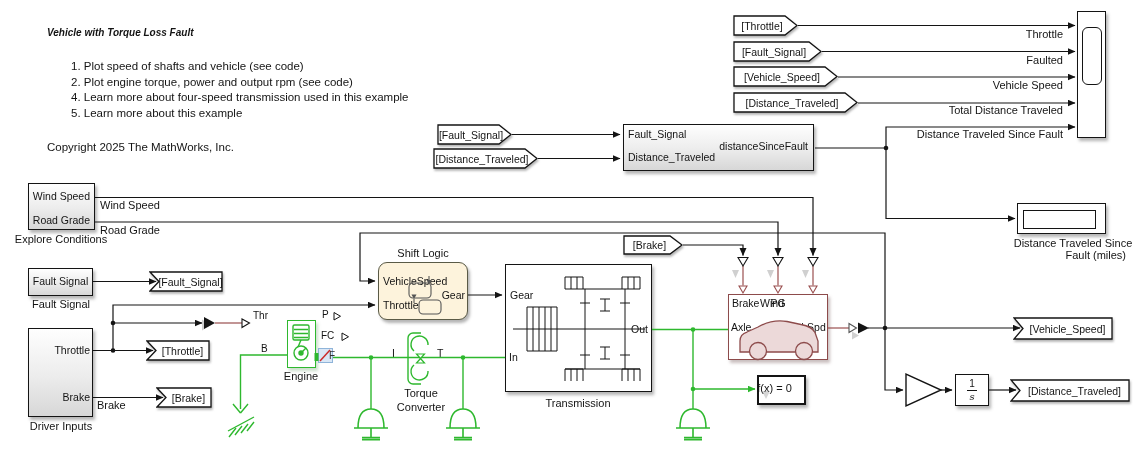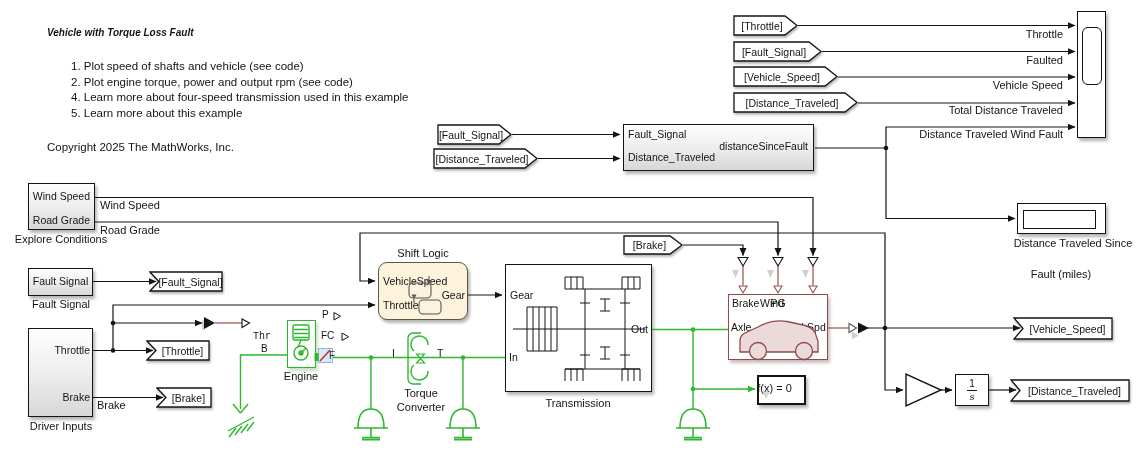--- a/index.html
+++ b/index.html
@@ -57,21 +57,21 @@
   <div class="txt small ctr" style="left:28px;top:275px;width:65px;">Fault Signal</div>
   <div class="txt ctr" style="left:25px;top:298px;width:72px;">Fault Signal</div>
 
   <div class="blk grad" style="left:28px;top:328px;width:65px;height:89px;"></div>
   <div class="txt small rt" style="left:26px;top:344px;width:64px;">Throttle</div>
   <div class="txt small rt" style="left:26px;top:391px;width:64px;">Brake</div>
   <div class="txt ctr" style="left:22px;top:420px;width:78px;">Driver Inputs</div>
 
   <div class="blk" style="left:287px;top:320px;width:29px;height:48px;border-color:#2eb82e;box-shadow:2px 3px 3px rgba(110,160,110,.35);"></div>
   <div class="txt ctr" style="left:271px;top:370px;width:60px;">Engine</div>
-  <div class="txt tiny" style="left:253px;top:331px;font-family:Liberation Mono, monospace;">Thr</div>
+  <div class="txt tiny" style="left:253px;top:310px;">Thr</div>
   <div class="txt tiny" style="left:261px;top:343px;">B</div>
   <div class="txt tiny" style="left:322px;top:309px;">P</div>
   <div class="txt tiny" style="left:321px;top:330px;">FC</div>
   <div class="badge" style="left:318px;top:348px;width:15px;height:15px;"></div>
   <div class="txt tiny" style="left:329px;top:350px;color:#333;">F</div>
 
   <div class="stateflow" style="left:378px;top:262px;width:90px;height:58px;"></div>
   <div class="txt ctr" style="left:373px;top:247px;width:100px;">Shift Logic</div>
   <div class="txt small" style="left:383px;top:275px;">VehicleSpeed</div>
   <div class="txt small" style="left:383px;top:299px;">Throttle</div>
@@ -109,34 +109,34 @@
   <div class="frac" style="left:955px;top:376px;width:34px;height:28px;">
     <span>1</span>
     <span class="fracbar"></span>
     <span class="fracden">s</span>
   </div>
 
   <div class="blk" style="left:1017px;top:203px;width:89px;height:31px;">
     <div class="abs" style="left:5px;top:6px;width:71px;height:17px;border:1px solid #141414;"></div>
   </div>
   <div class="txt ctr" style="left:996px;top:237px;width:130px;margin-left:12px;">Distance Traveled Since</div>
-  <div class="txt ctr" style="left:996px;top:268px;width:130px;">Fault (miles)</div>
+  <div class="txt ctr" style="left:996px;top:249px;width:130px;text-align:right;">Fault (miles)</div>
 
   <div class="blk" style="left:1077px;top:11px;width:29px;height:127px;">
     <div class="abs" style="left:4px;top:15px;width:18px;height:56px;border:1.5px solid #141414;border-radius:6px;"></div>
   </div>
 
   <div class="txt" style="left:100px;top:199px;">Wind Speed</div>
   <div class="txt" style="left:100px;top:224px;">Road Grade</div>
   <div class="txt" style="left:97px;top:399px;">Brake</div>
   <div class="txt rt" style="right:78px;top:28px;">Throttle</div>
   <div class="txt rt" style="right:78px;top:54px;">Faulted</div>
   <div class="txt rt" style="right:78px;top:79px;">Vehicle Speed</div>
   <div class="txt rt" style="right:78px;top:104px;">Total Distance Traveled</div>
-  <div class="txt rt" style="right:78px;top:128px;">Distance Traveled Wind Fault</div>
+  <div class="txt rt" style="right:78px;top:128px;">Distance Traveled Since Fault</div>
 
   <div class="tag tag-from" style="left:733px;top:15px;width:65px;height:21px;">
     <svg width="65" height="21">
         <polygon points="1,1 52,1 64,10.5 52,20 1,20"></polygon>
       </svg>
     <span class="taglabel">[Throttle]</span>
   </div>
   <div class="tag tag-from" style="left:733px;top:41px;width:89px;height:21px;">
     <svg width="89" height="21">
         <polygon points="1,1 76,1 88,10.5 76,20 1,20"></polygon>

